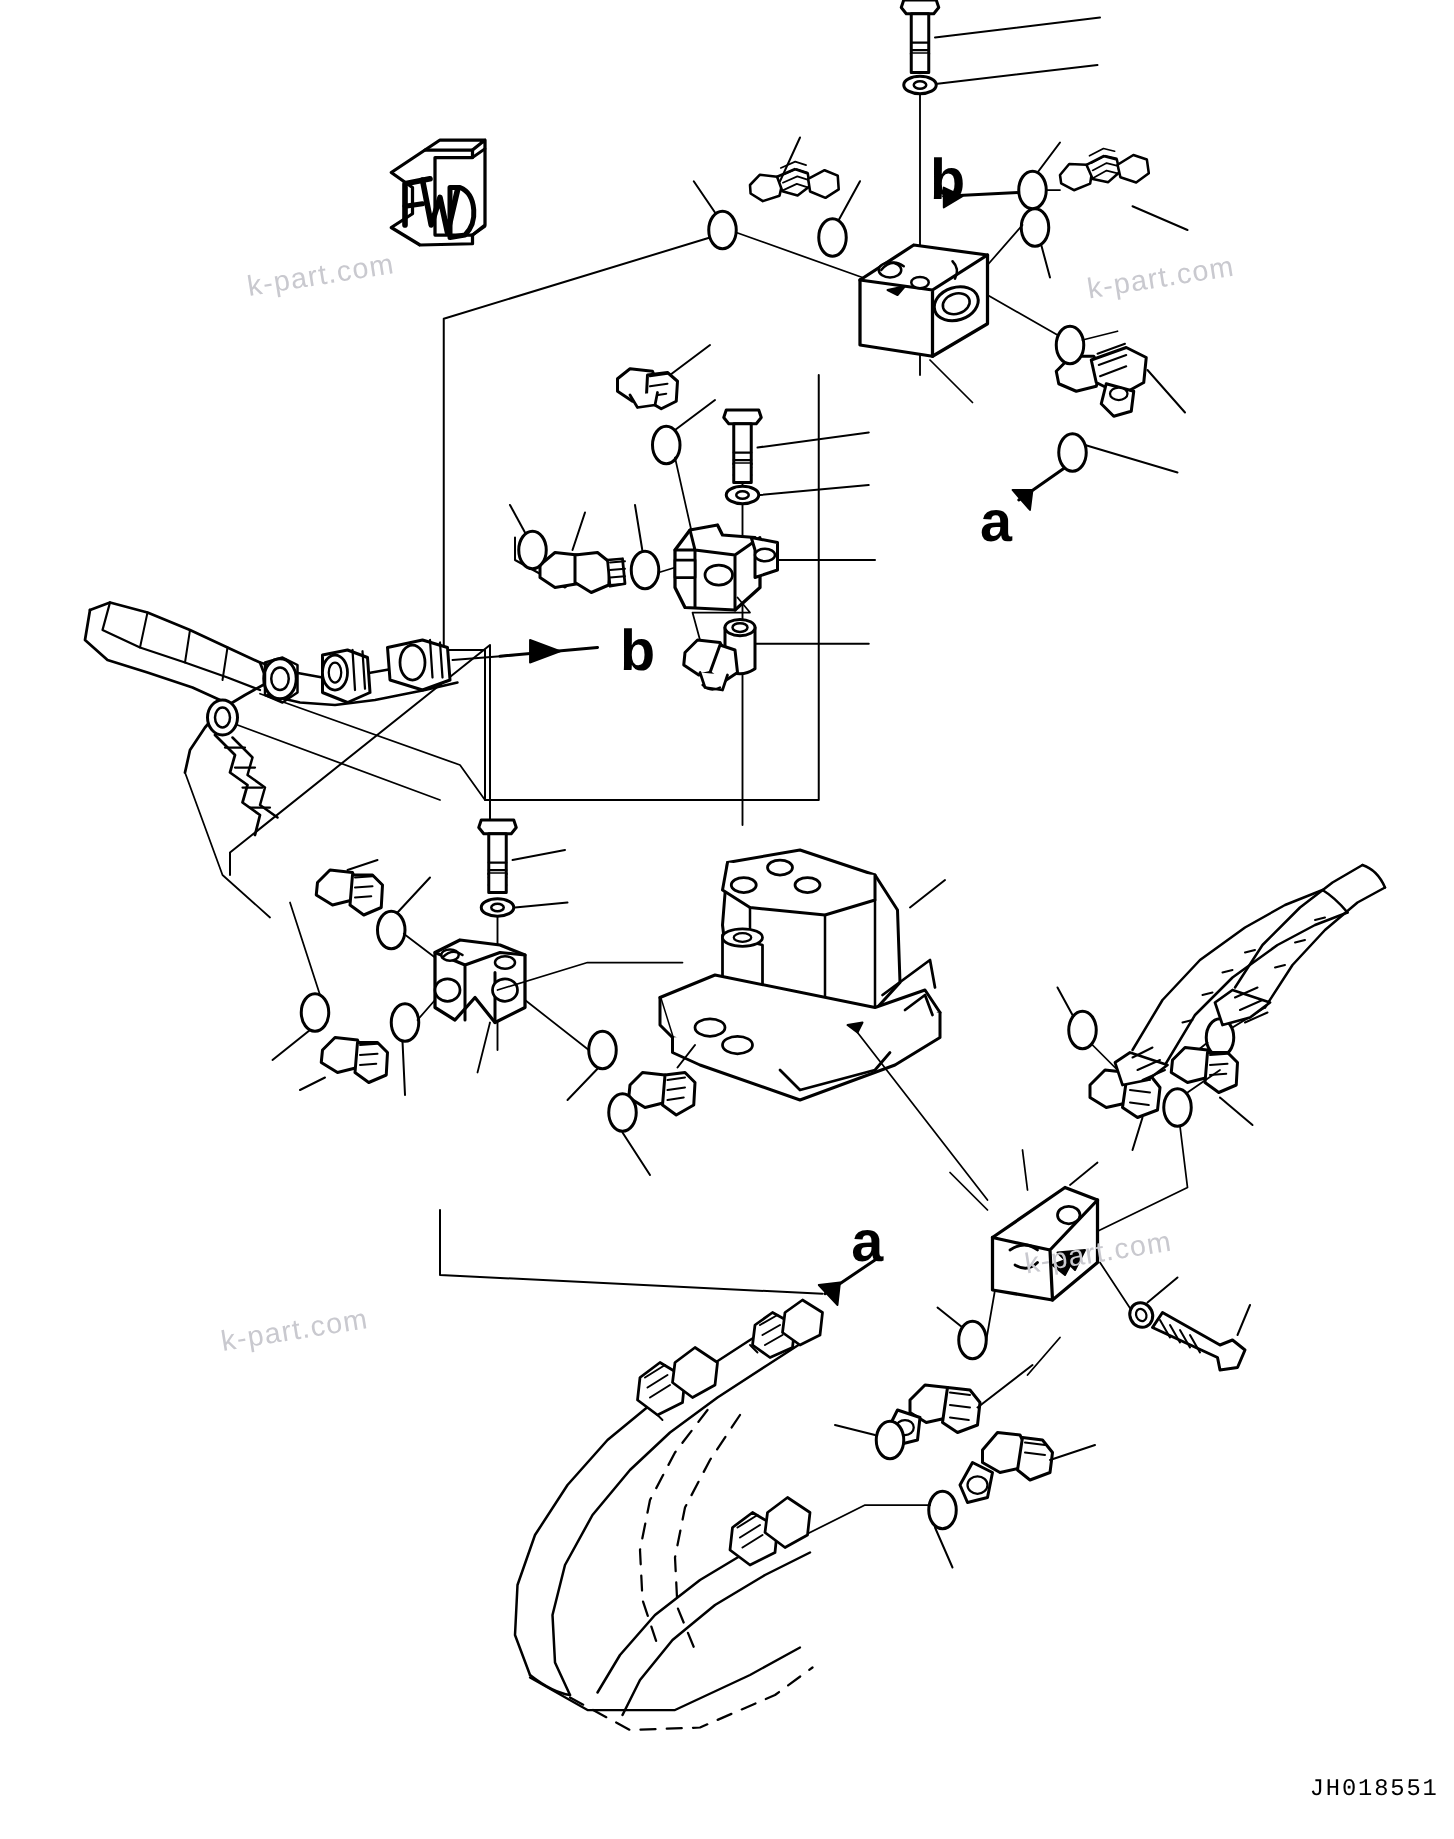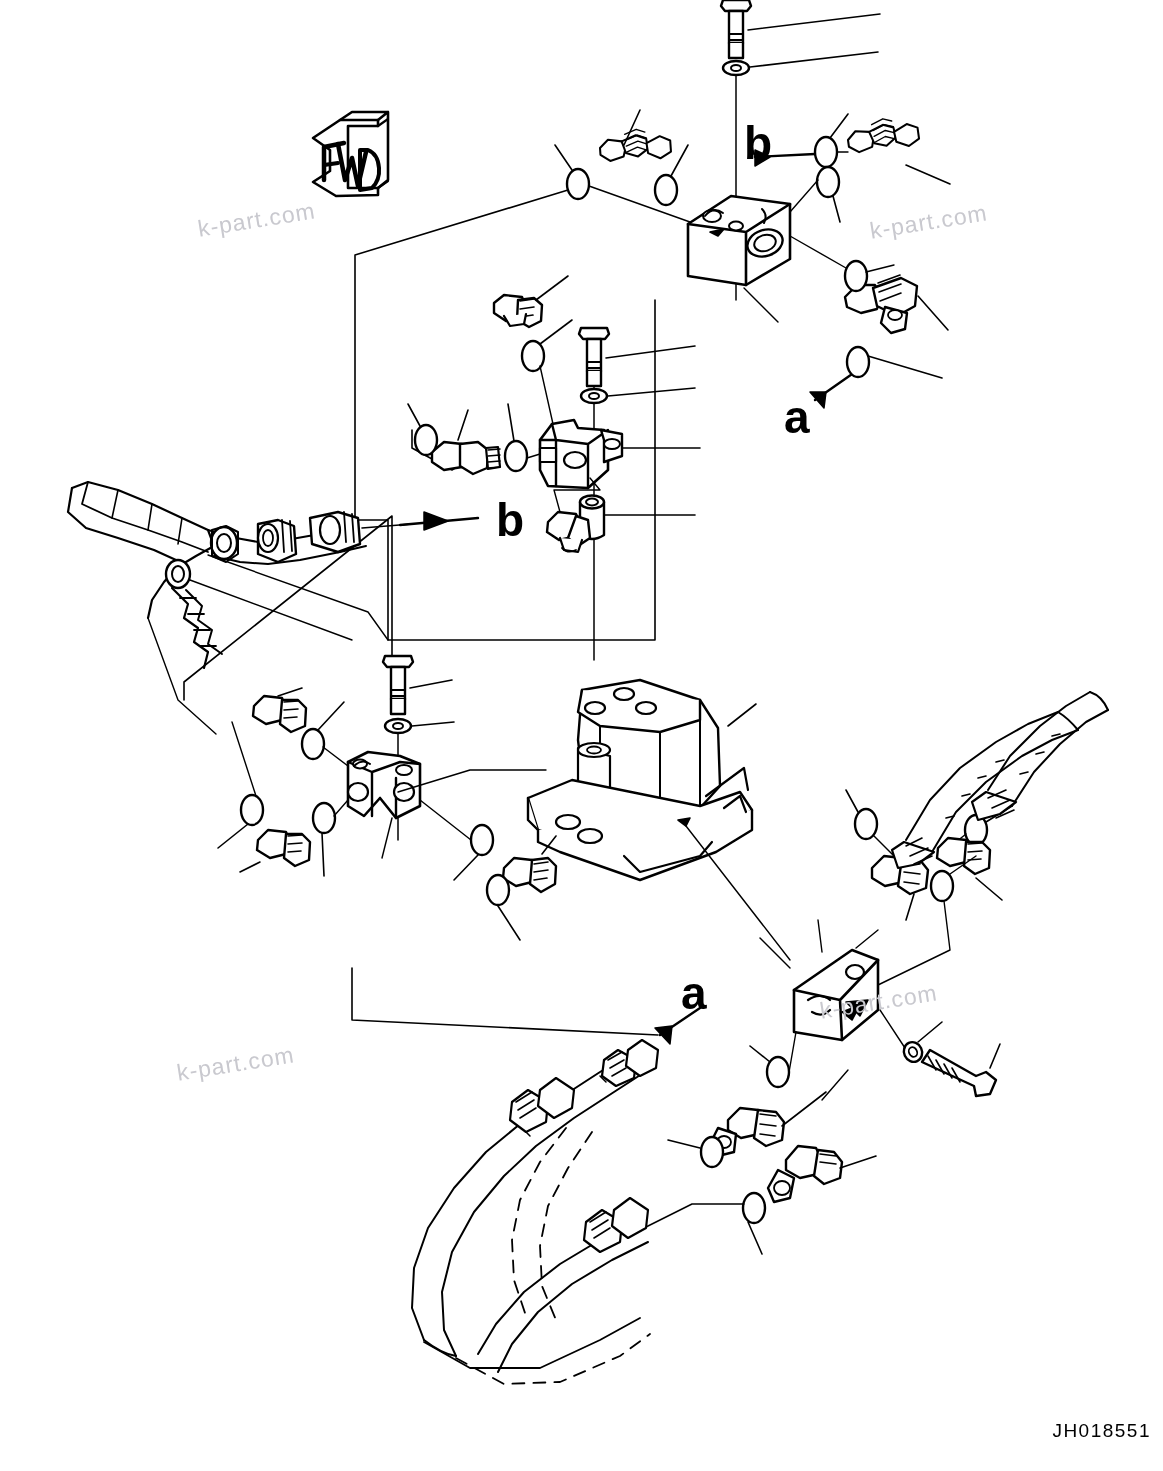--- a/index.html
+++ b/index.html
@@ -15,21 +15,21 @@
     font-family:"Liberation Sans", sans-serif;
     white-space:nowrap;letter-spacing:1px;
     transform-origin:left top;pointer-events:none;user-select:none;
   }
   #wm1{left:196px;top:216px;transform:rotate(-9deg);}
   #wm2{left:868px;top:218px;transform:rotate(-9deg);}
   #wm3{left:175px;top:1060px;transform:rotate(-9deg);}
   #wm4{left:818px;top:998px;transform:rotate(-9deg);}
   #partno{
     position:absolute;right:12px;top:1420px;
-    font-family:Liberation Sans, sans-serif;
+    font-family:Liberation Mono, monospace;
     font-size:19px;color:#000;letter-spacing:1.5px;
   }
 </style>
 </head>
 <body>
 
 <div id="diagram-root">
 
 <svg id="diagram" width="1163" height="1471" viewBox="0 0 1163 1471" xmlns="http://www.w3.org/2000/svg">
   <defs>

